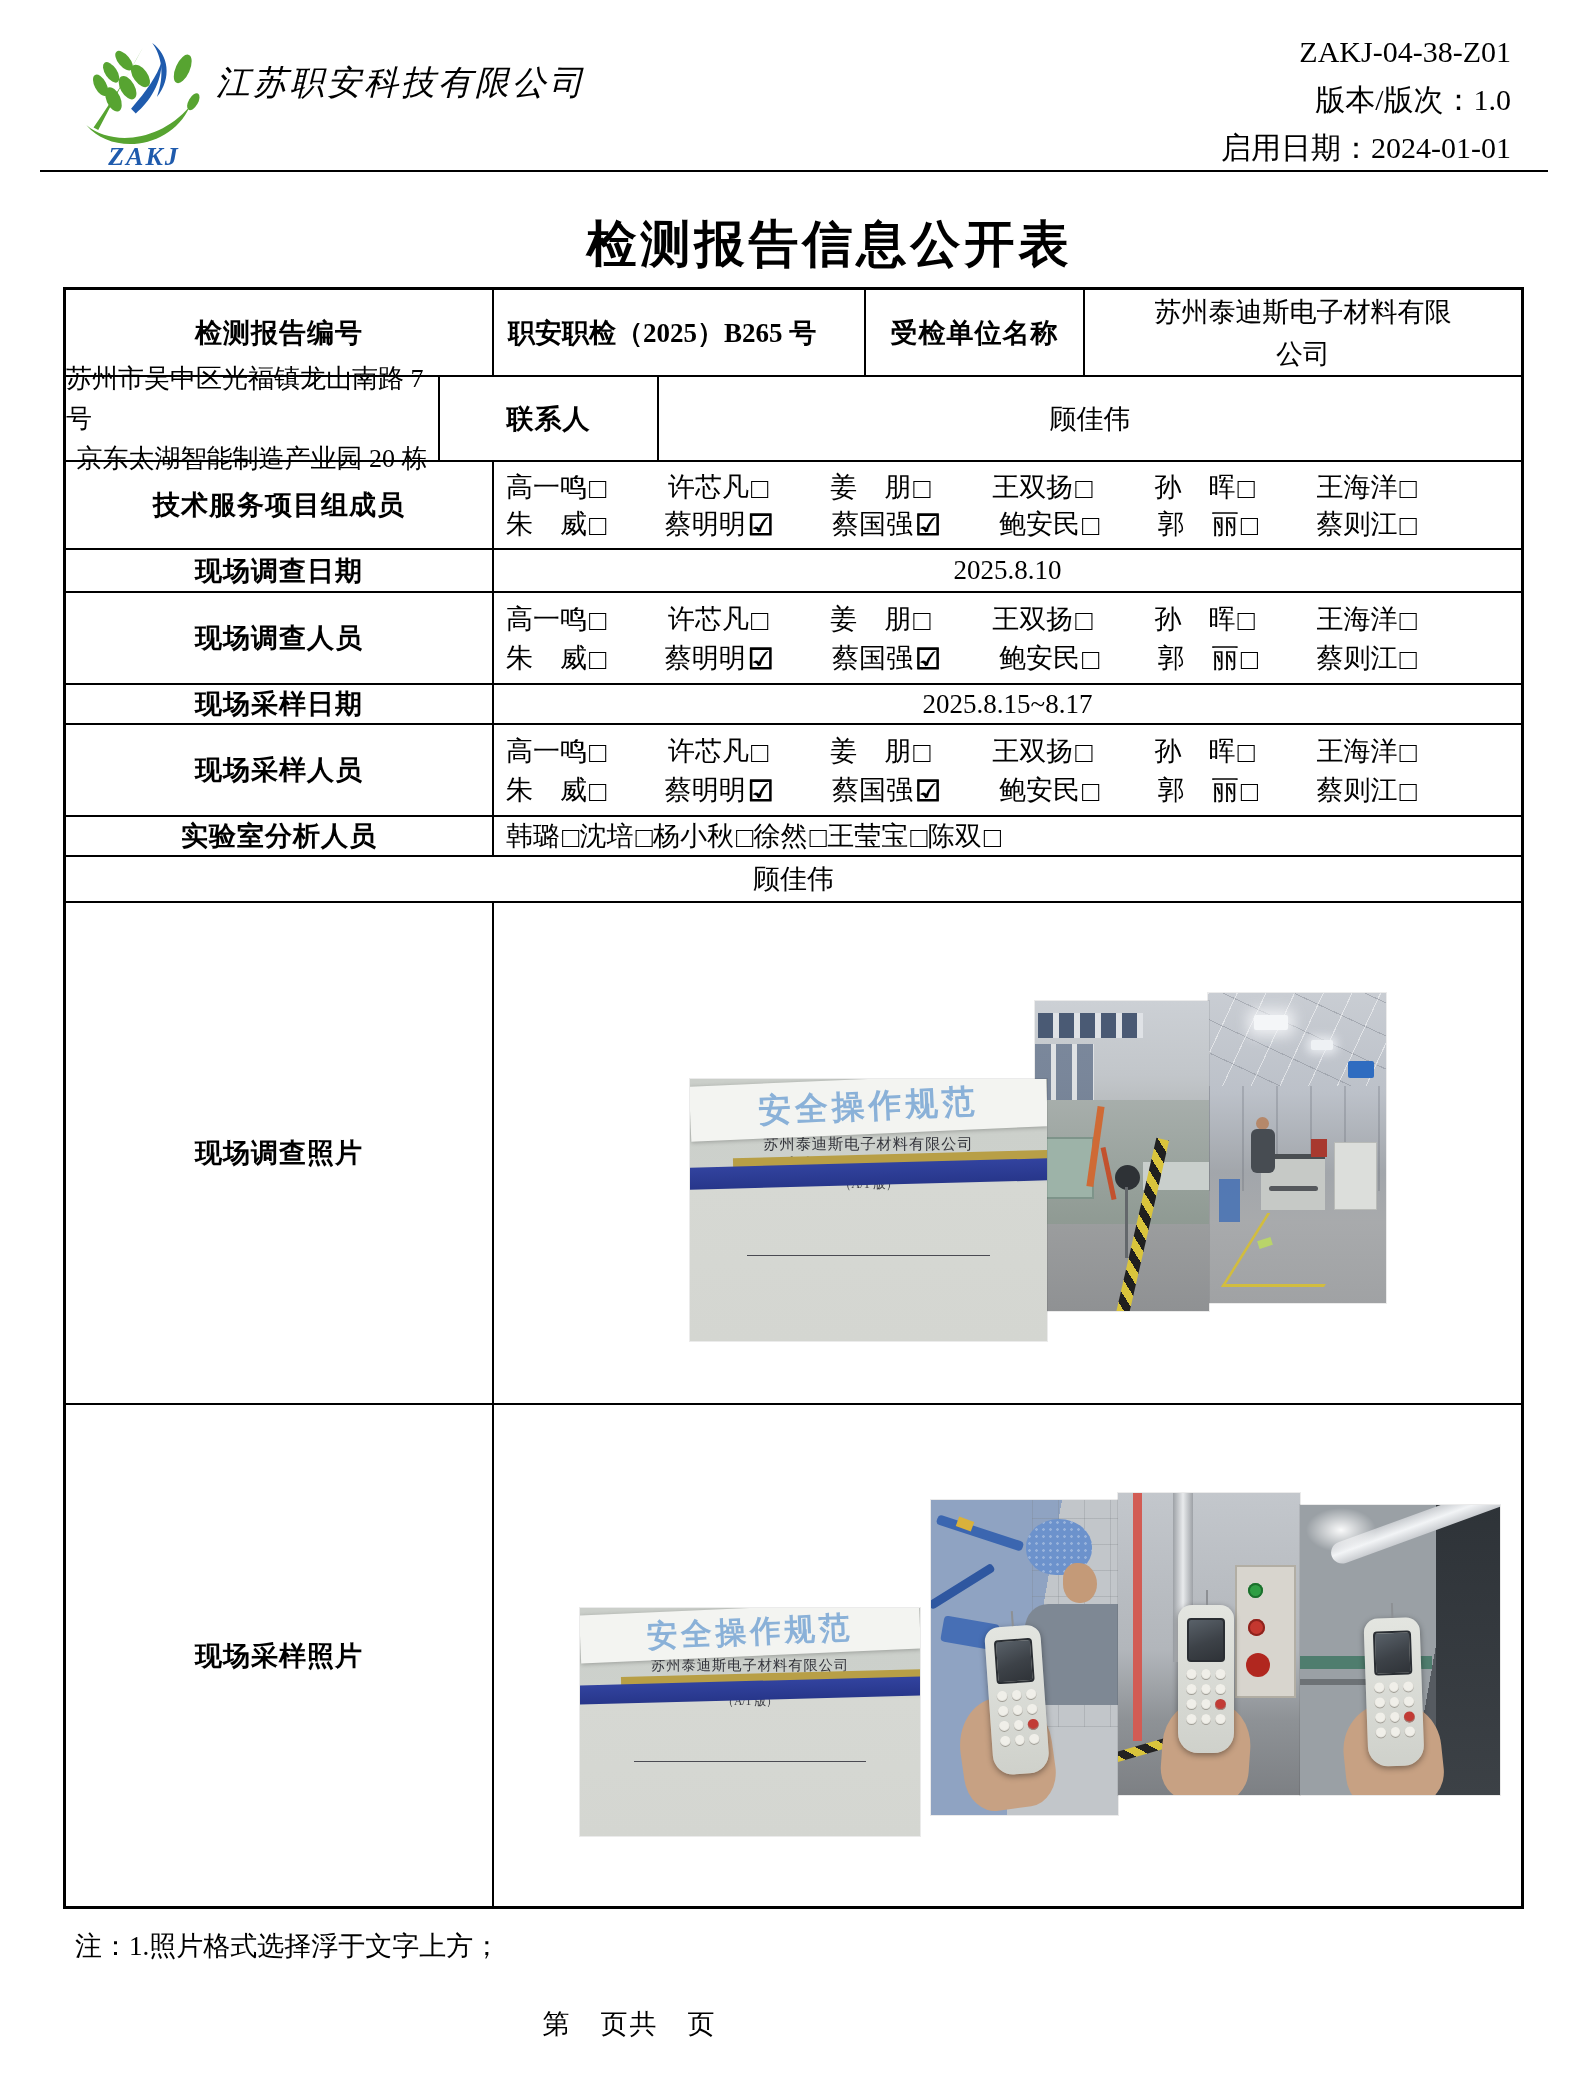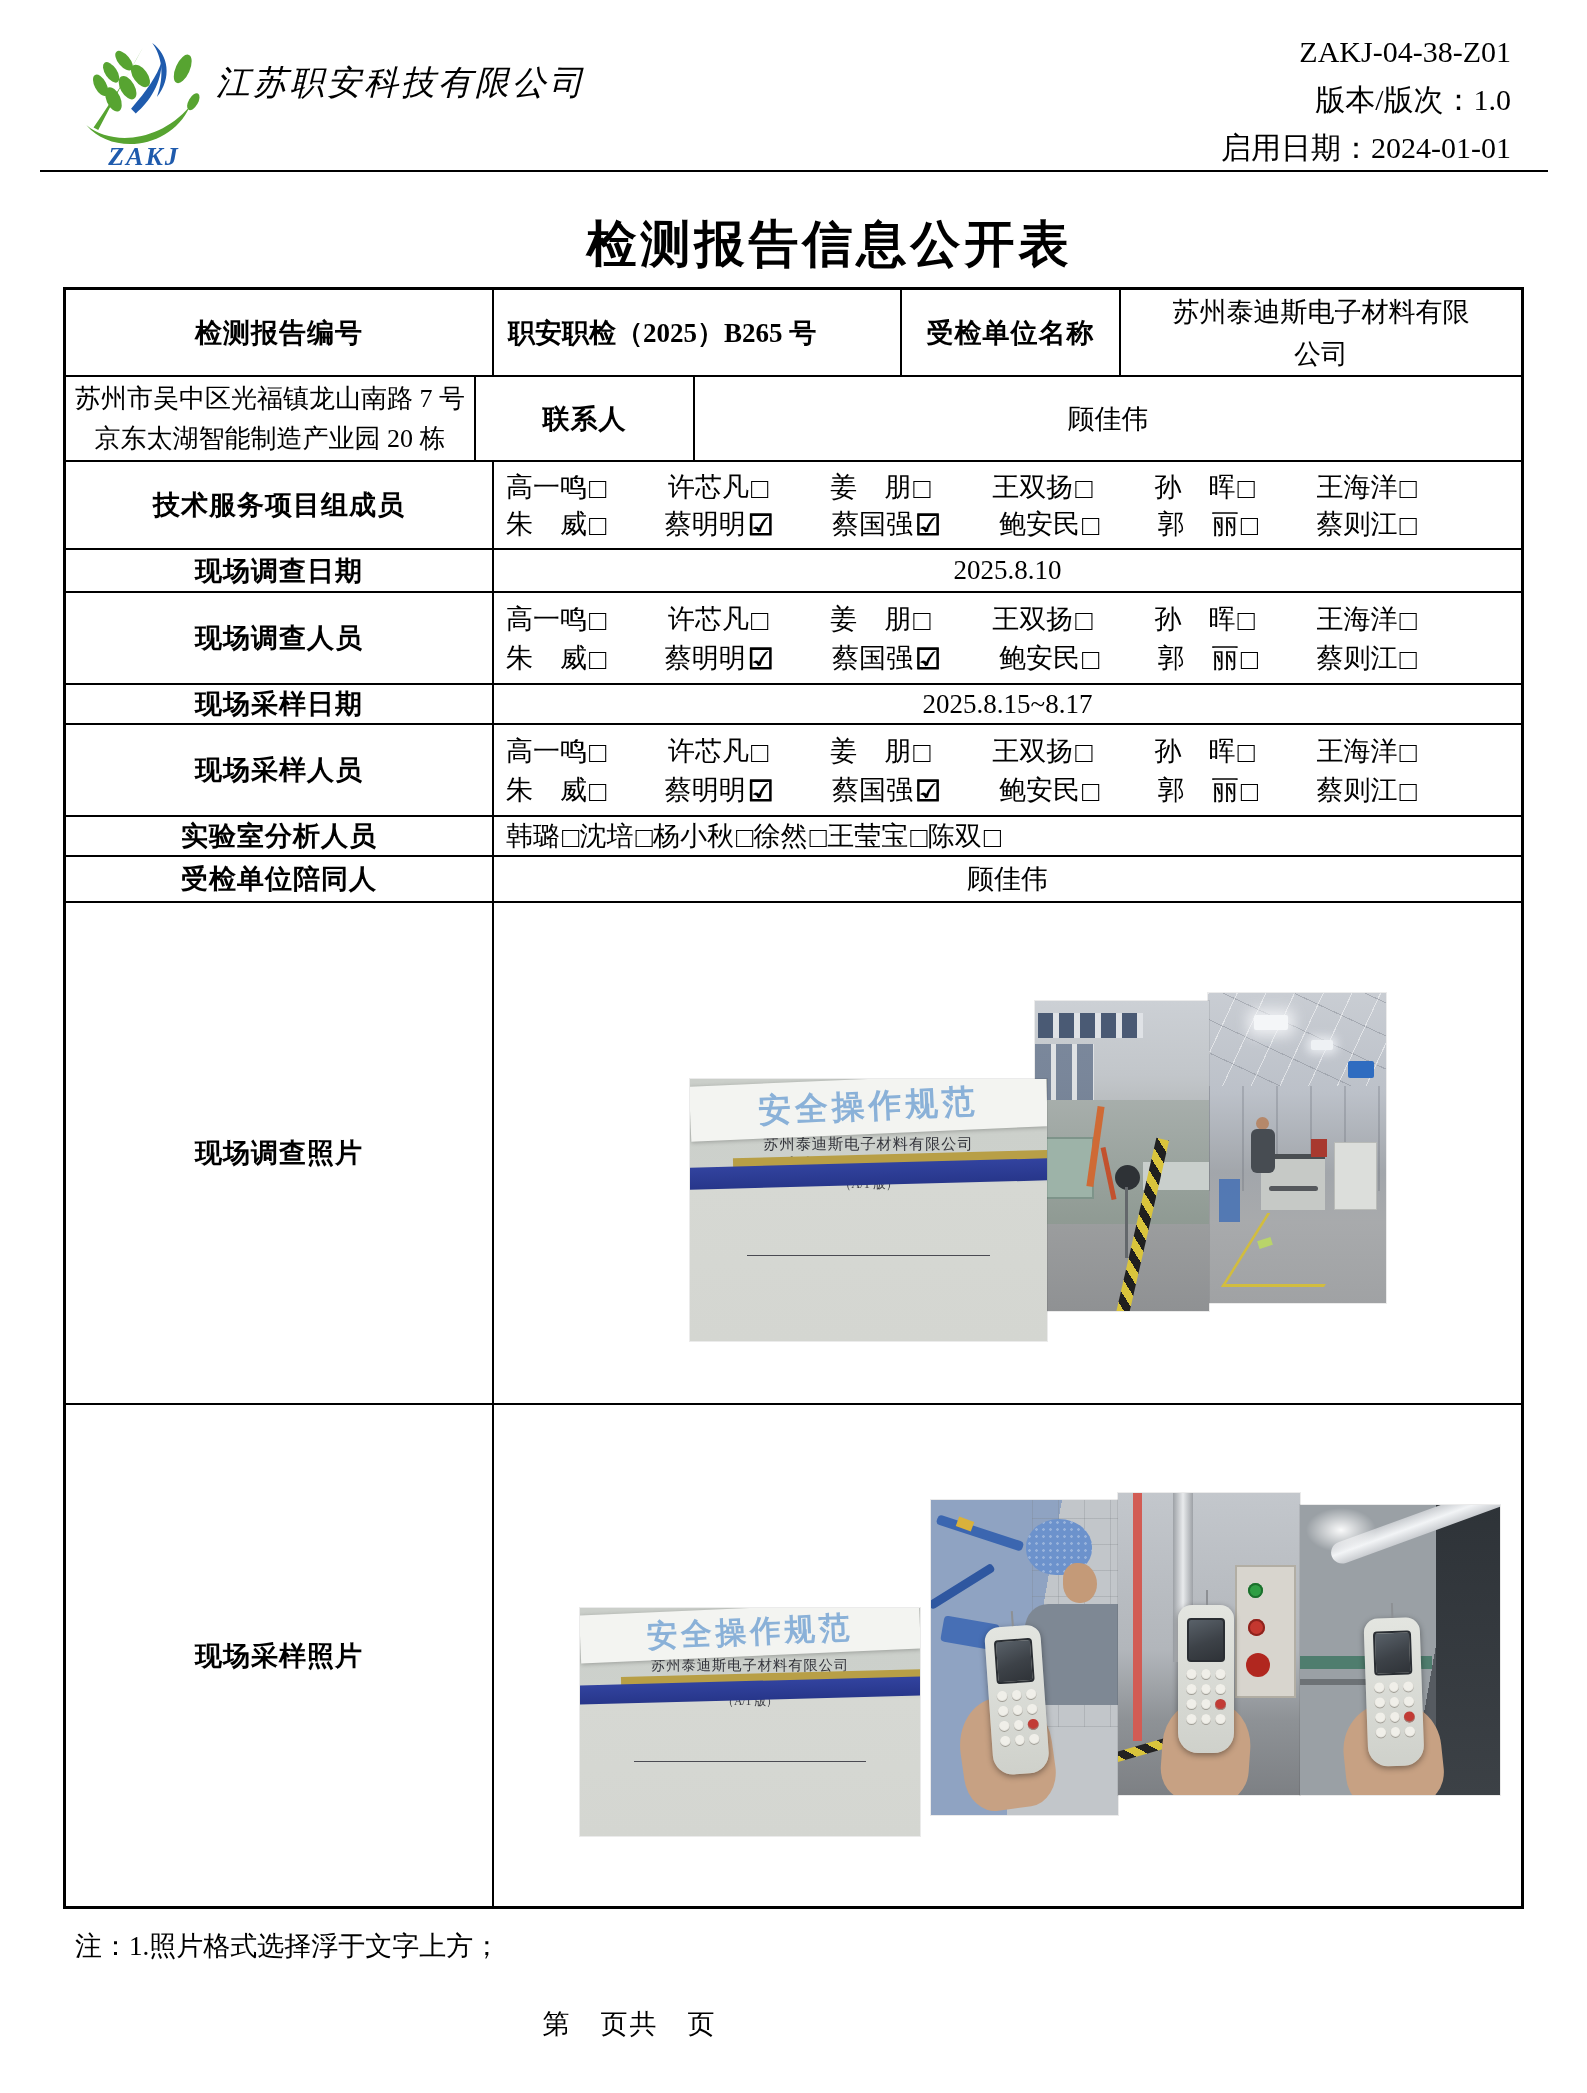--- a/index.html
+++ b/index.html
@@ -18,21 +18,21 @@
   #doc-title{left:0;top:211px;width:1587px;text-align:center;font-size:50px;font-weight:bold;letter-spacing:4px;padding-left:36px;}
 
   
   #sheet{left:63px;top:287px;width:1461px;border:3px solid #000;box-sizing:border-box;background:#fff;}
   .t-row{display:flex;border-top:2px solid #000;}
   .t-row:first-child{border-top:none;}
   .cell{box-sizing:border-box;border-left:2px solid #000;display:flex;align-items:center;justify-content:center;
         font-size:27px;position:relative;}
   .cell:first-child{border-left:none;}
   .c1{width:426px;flex:none;}
-  .c2{width:408px;flex:none;}
+  .c2{width:372px;flex:none;}
   .c3{width:219px;flex:none;}
   .c4{flex:1;}
   .lab{font-weight:bold;text-align:center;letter-spacing:1px;}
   .h1{height:85px}.h2{height:83px}.h3{height:86px}.h4{height:41px}.h5{height:90px}
   .h6{height:38px}.h7{height:90px}.h8{height:38px}.h9{height:44px}.h10{height:500px}.h11{height:501px}
   .val-left{justify-content:flex-start;padding-left:14px;font-weight:bold;}
   .two-line{flex-direction:column;line-height:40px;font-size:26px;}
   .wrap-name{display:block;width:318px;text-align:center;line-height:42px;}
   .names-col{flex-direction:column;justify-content:space-around;align-items:stretch;padding:6px 0;}
   .names-line{display:flex;justify-content:space-between;padding:0 104px 0 12px;align-items:flex-start;}
@@ -295,21 +295,20 @@
           <span class="member"><span>韩璐</span><span class="mbox">□</span></span>
           <span class="member"><span>沈培</span><span class="mbox">□</span></span>
           <span class="member"><span>杨小秋</span><span class="mbox">□</span></span>
           <span class="member"><span>徐然</span><span class="mbox">□</span></span>
           <span class="member"><span>王莹宝</span><span class="mbox">□</span></span>
           <span class="member"><span>陈双</span><span class="mbox">□</span></span>
         </div>
     </div>
 
     <div class="t-row h9">
-      <div class="cell c1 lab">受检单位陪同人</div>
       <div class="cell c4">顾佳伟</div>
     </div>
 
     <div class="t-row h10">
       <div class="cell c1 lab">现场调查照片</div>
       <div class="cell c4 photos">
 
         <div class="photo doc-photo p-doc1">
           <div class="banner">
               <span>安全操作规范</span>

